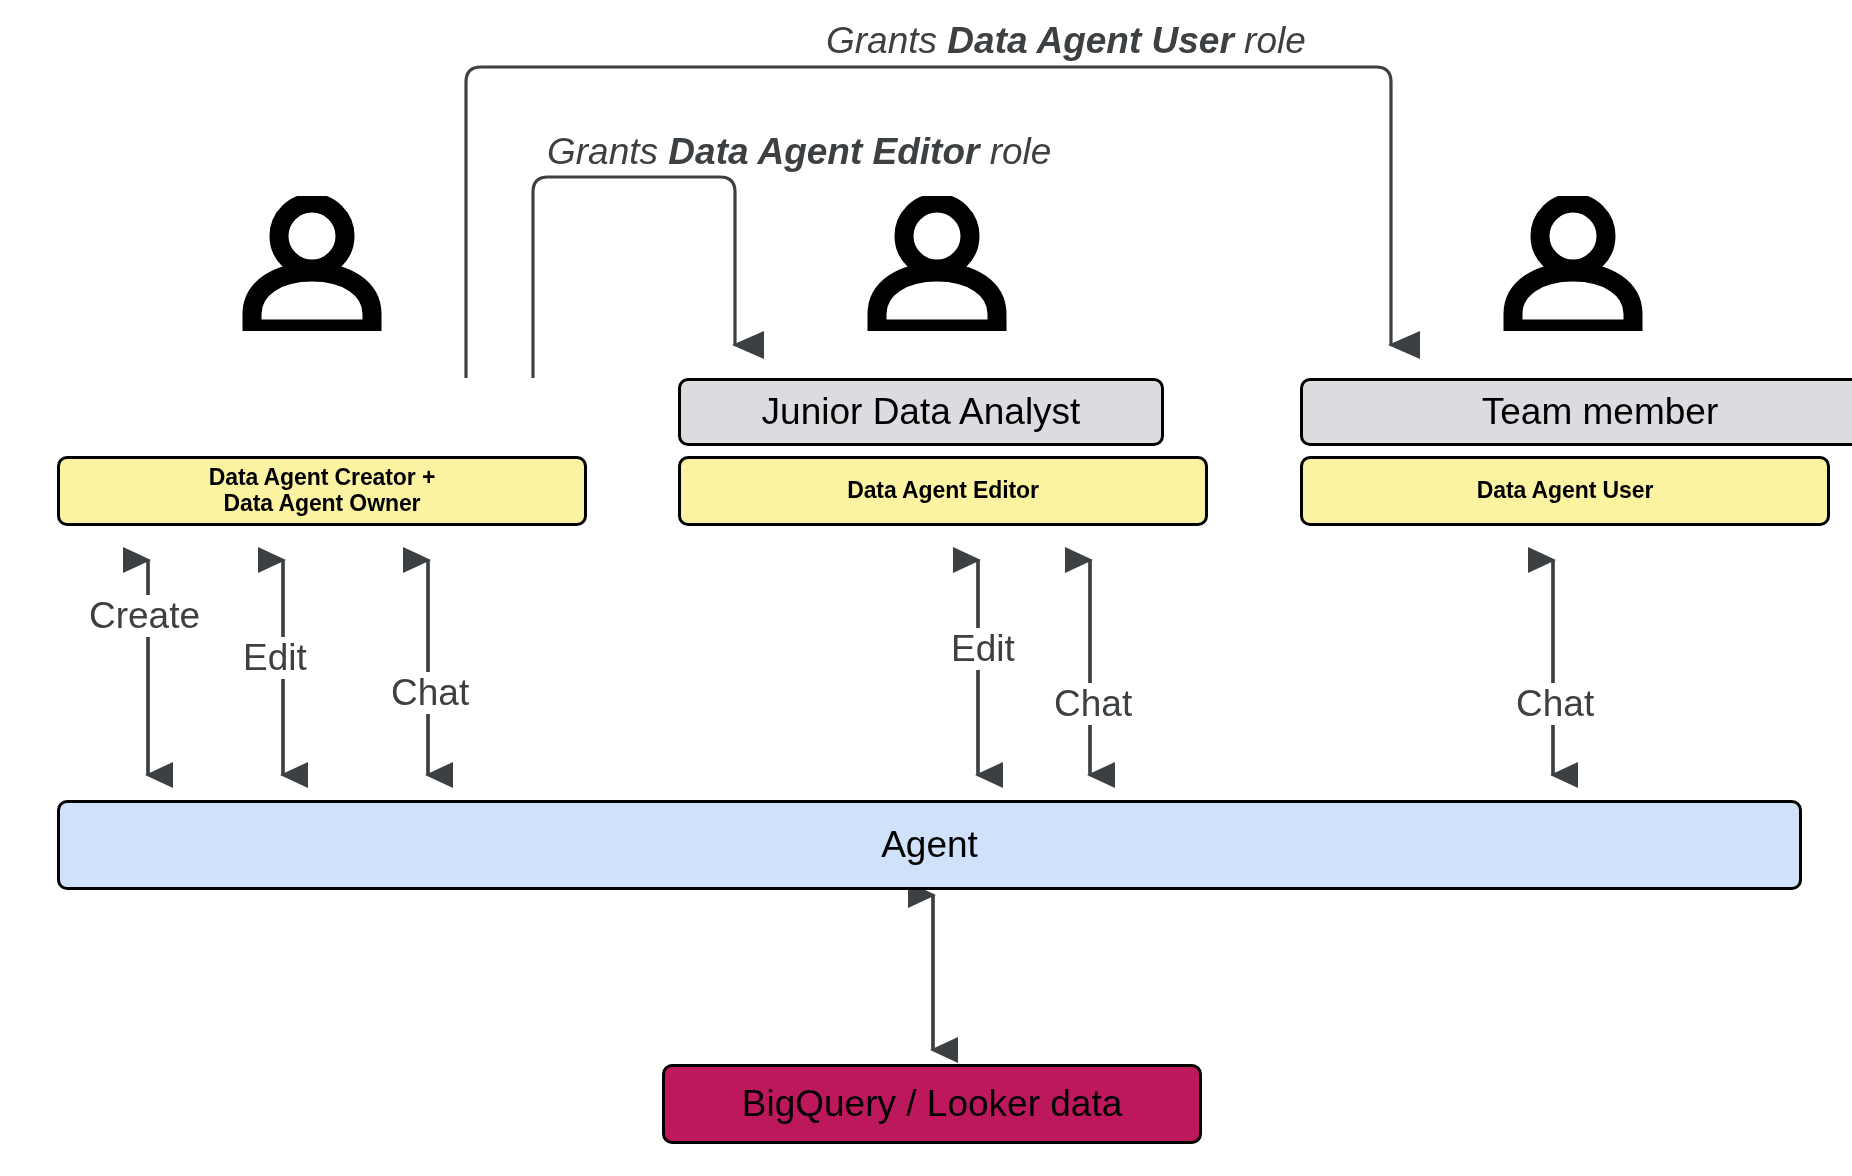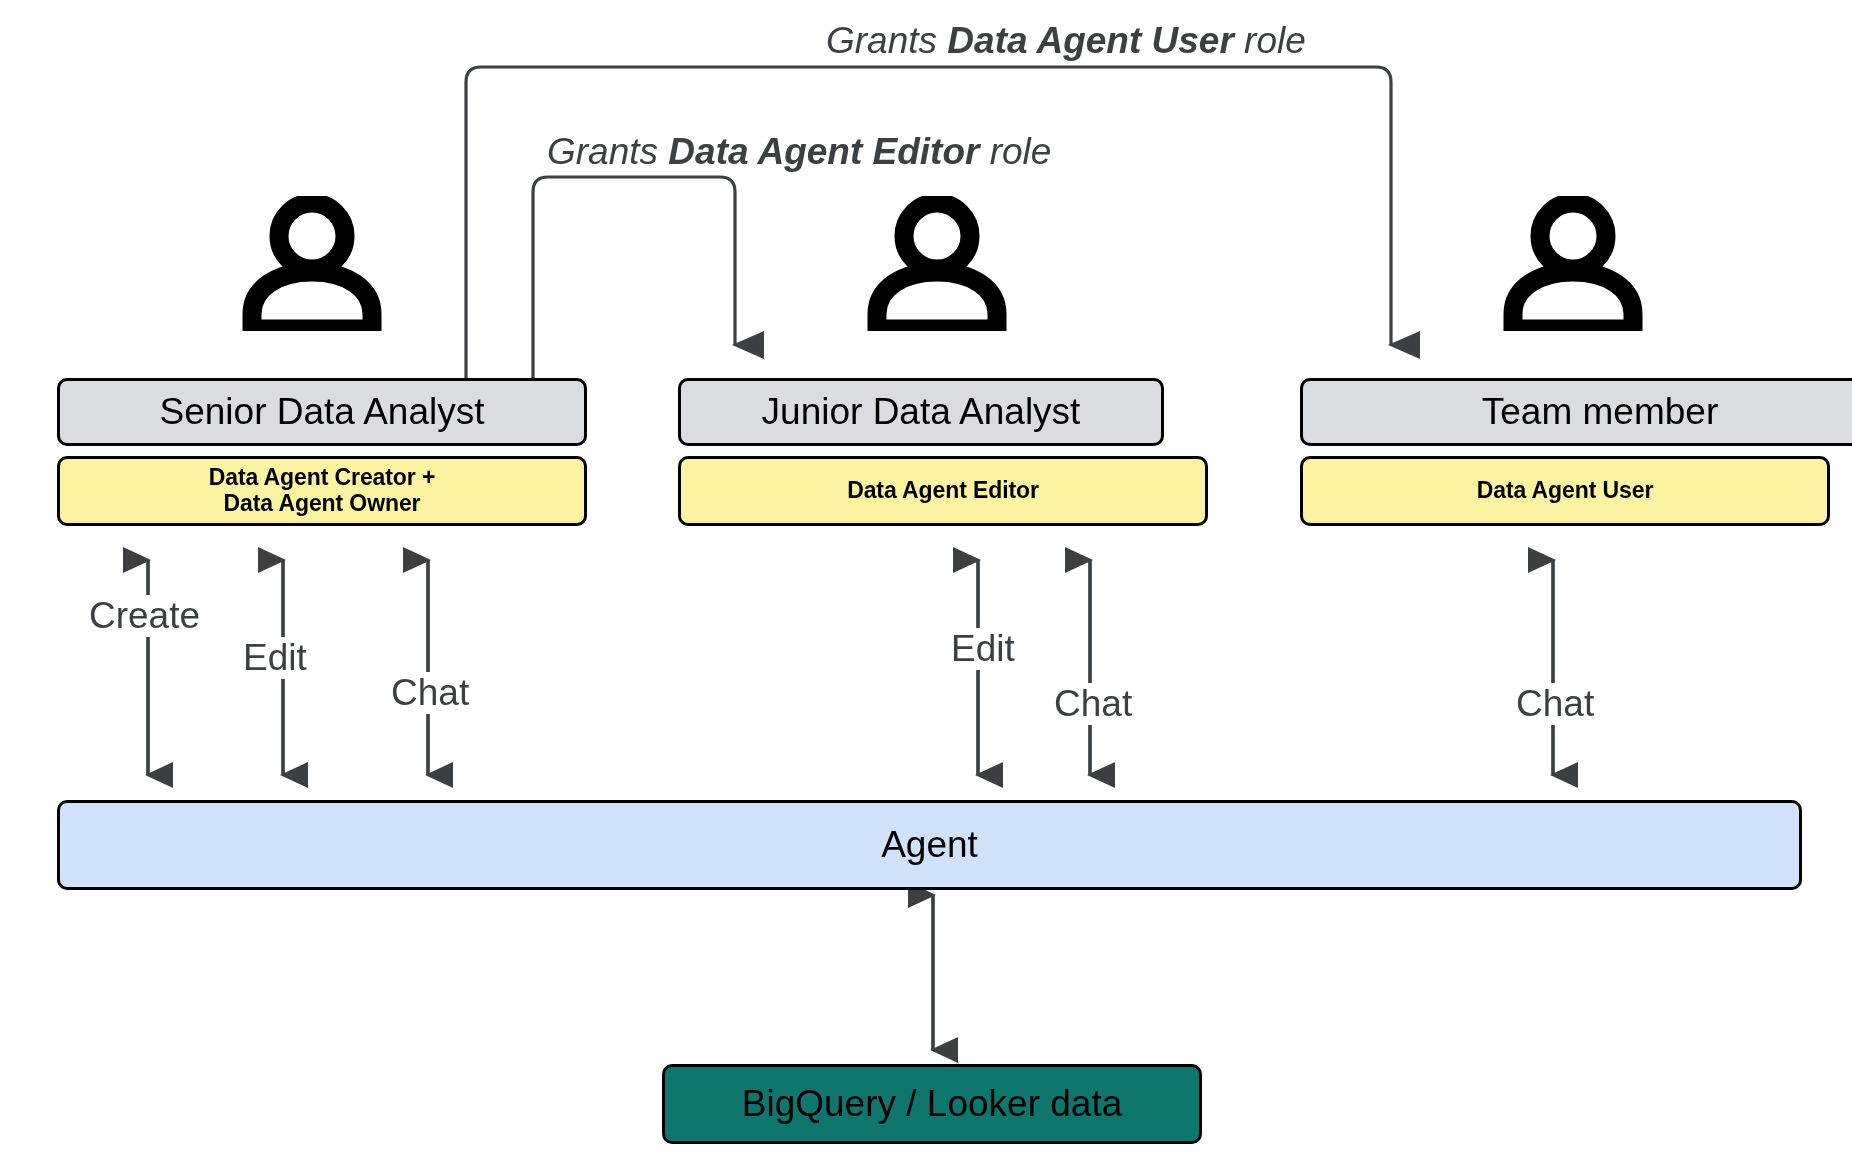--- a/index.html
+++ b/index.html
@@ -50,21 +50,21 @@
     font-size: 23px;
     font-weight: 700;
     letter-spacing: -0.1px;
   }
   .node.agent-bar {
     background: #d0e1fa;
     font-size: 37px;
     font-weight: 400;
   }
   .node.data-source {
-    background: #0f766e;
+    background: #be185d;
     font-size: 37px;
     font-weight: 400;
   }
 
   
   .person-icon {
     position: absolute;
     width: 140px;
     height: 135px;
   }
@@ -177,21 +177,20 @@
   </div>
 
   <div class="grant-label" style="left:826px; top:20px;">
     <span>Grants </span><b>Data Agent User</b><span> role</span>
   </div>
 
   <div class="grant-label" style="left:547px; top:131px;">
     <span>Grants </span><b>Data Agent Editor</b><span> role</span>
   </div>
 
-  <div class="node role-name" style="left:57px; top:378px; width:530px; height:68px;">Senior Data Analyst</div>
 
   <div class="node role-perm" style="left:57px; top:456px; width:530px; height:70px; flex-direction:column;">
     <span>Data Agent Creator +</span>
     <span>Data Agent Owner</span>
   </div>
 
   <div class="node role-name" style="left:678px; top:378px; width:486px; height:68px;">Junior Data Analyst</div>
 
   <div class="node role-perm" style="left:678px; top:456px; width:530px; height:70px;">Data Agent Editor</div>
 

